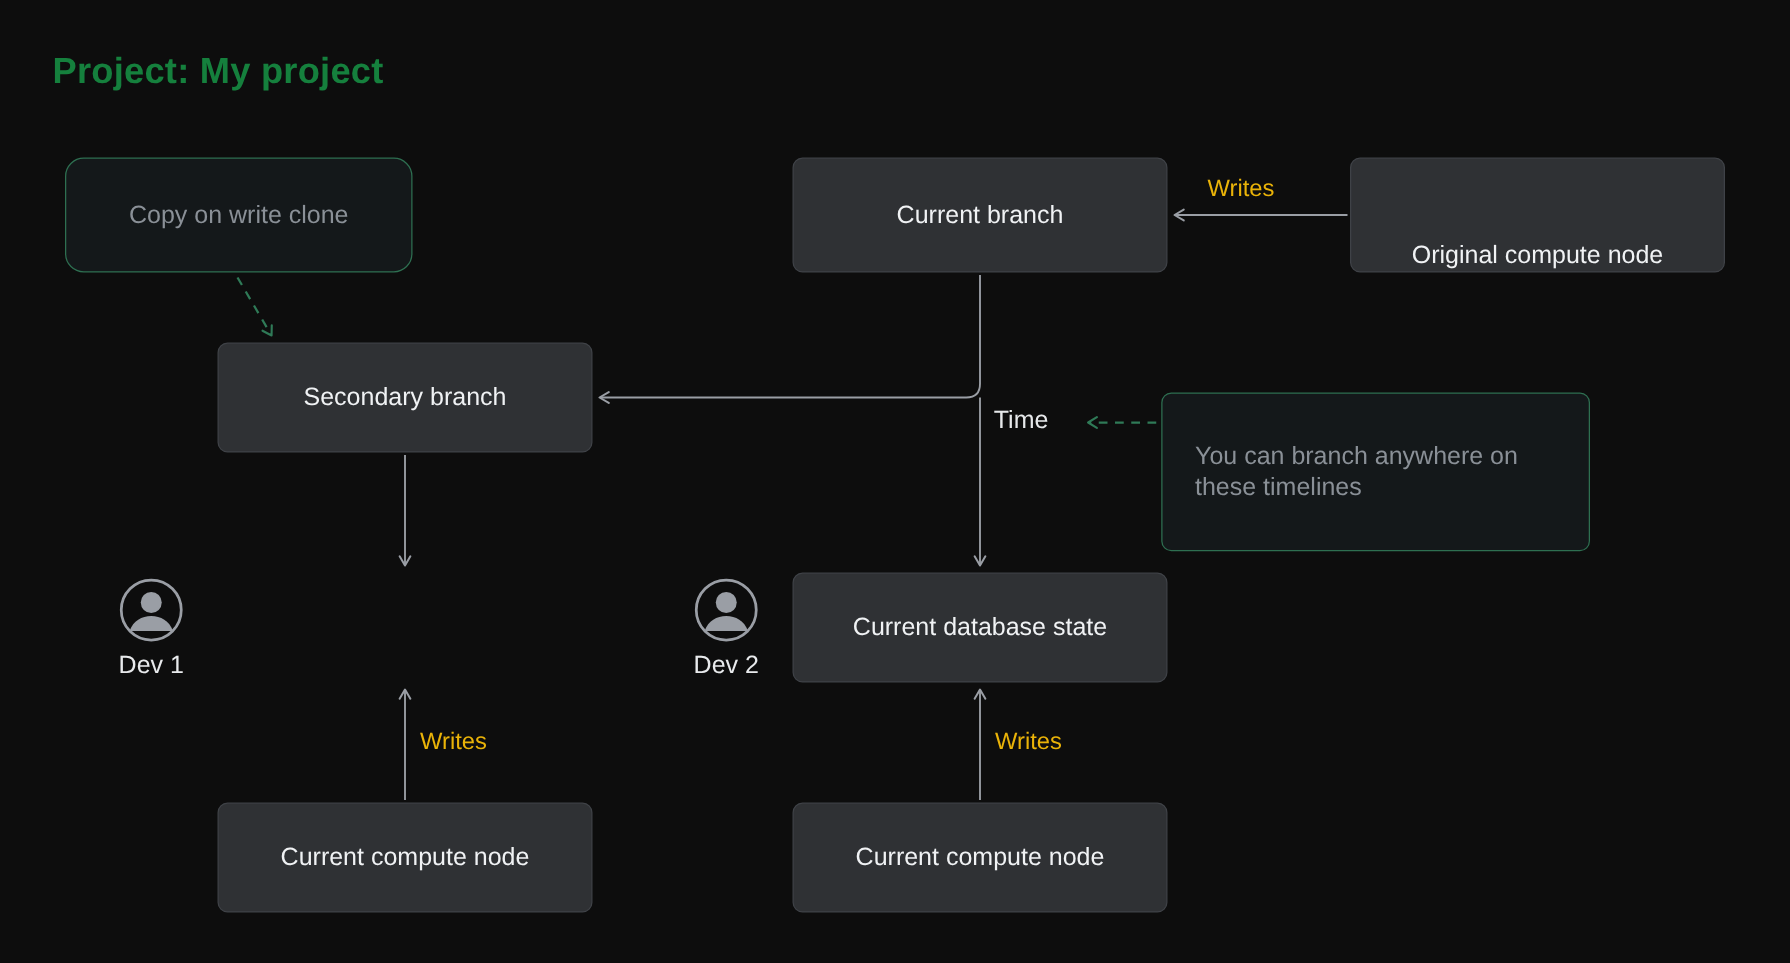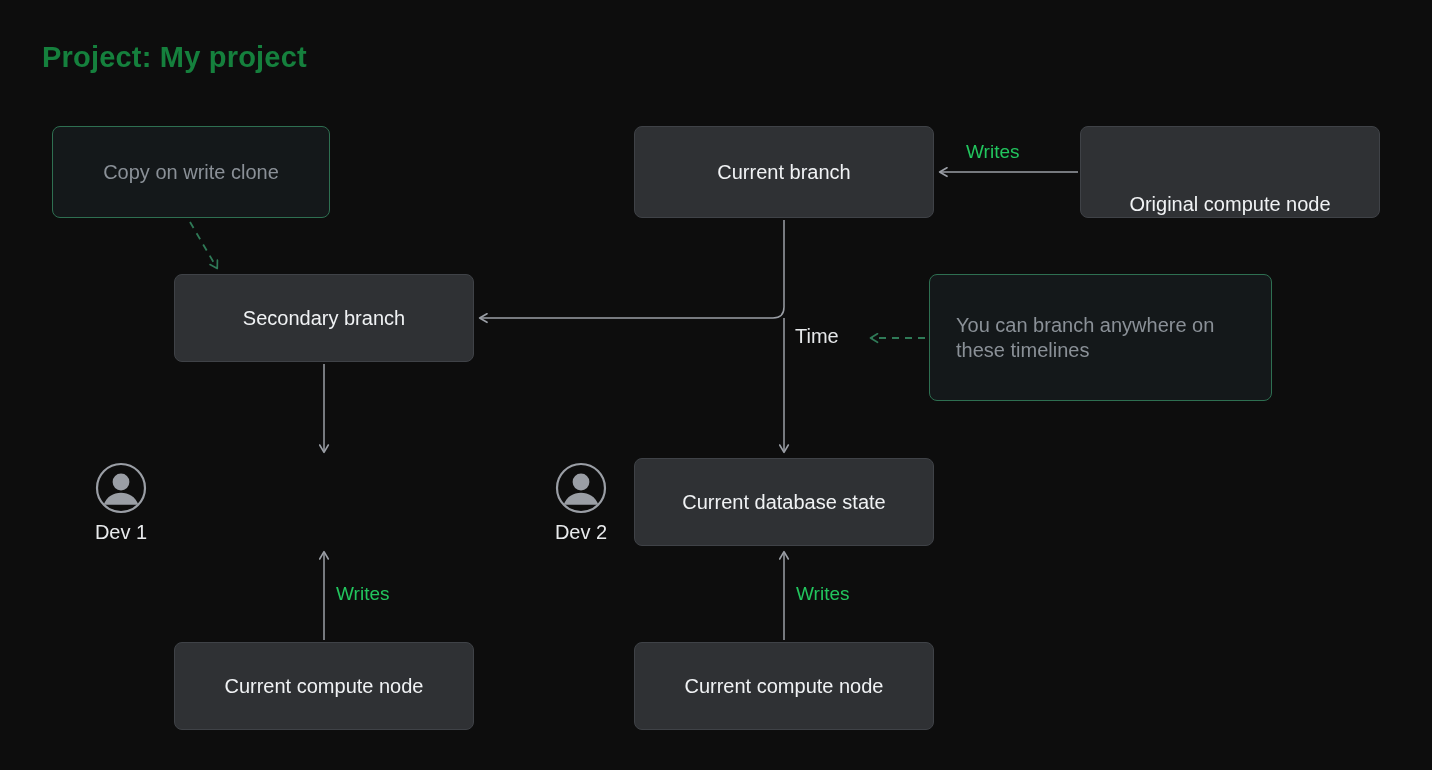--- a/index.html
+++ b/index.html
@@ -35,25 +35,26 @@
   }
   .node.green{
     background:#14181a;
     border:1px solid #2e6f51;
     color:#8a9097;
   }
   .node.green.note{
     justify-content:flex-start;
     text-align:left;
     padding:0 26px;
+    margin-top:40px;
   }
 
   .edge-label{
     position:absolute;
-    font-size:19px;color:#22c55e;
+    font-size:19px;color:#eab308;
     white-space:nowrap;user-select:none;
   }
   .time-label{
     position:absolute;
     font-size:20px;color:#e6e8ea;
     white-space:nowrap;user-select:none;
   }
 
   .avatar{
     position:absolute;
@@ -116,21 +117,21 @@
 
     <g>
       <line x1="784" y1="640" x2="784" y2="552" stroke="#9a9ea5" stroke-width="1.5" marker-end="url(#ah-gray)"></line>
     </g>
 
     <g>
       <line x1="925" y1="338" x2="871" y2="338" stroke="#2f7a57" stroke-width="1.8" stroke-dasharray="7 6" marker-end="url(#ah-green)"></line>
     </g>
   </svg>
 
-  <div class="node green" style="left:52px;top:126px;width:278px;height:92px;">
+  <div class="node green" style="left:52px;top:126px;width:278px;height:92px;border-radius:15px;">
     <span>Copy on write clone</span>
   </div>
 
   <div class="node gray" style="left:634px;top:126px;width:300px;height:92px;">
     <span>Current branch</span>
   </div>
 
   <div class="node gray" style="left:1080px;top:126px;width:300px;height:92px;align-items:flex-end;">
     <span>Original compute node</span>
   </div>

